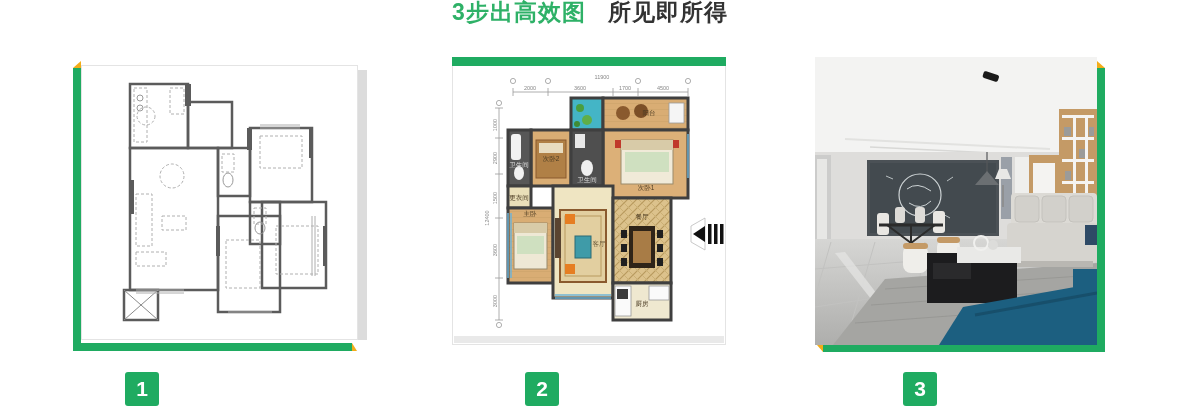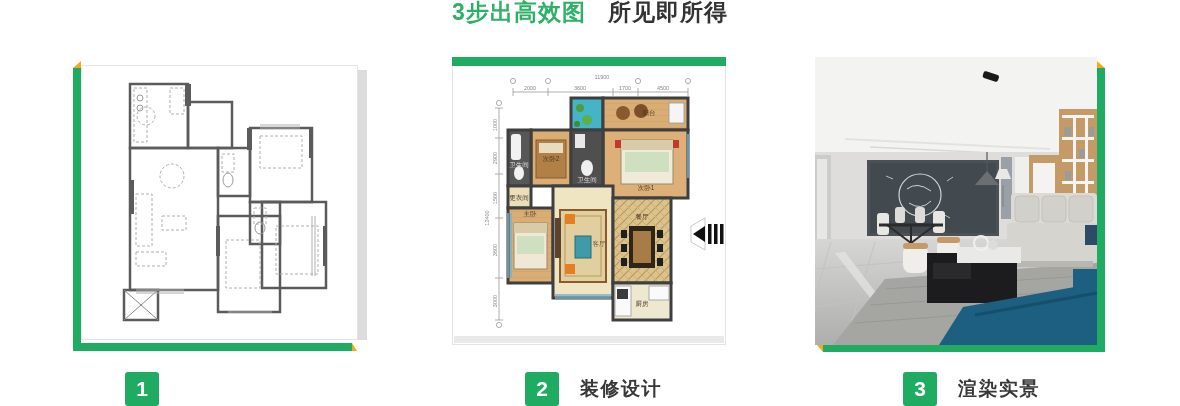--- a/index.html
+++ b/index.html
@@ -378,20 +378,18 @@
   <div class="gbar" style="left:1097px; top:68px; width:8px; height:284px;"></div>
   <div class="gbar" style="left:823px; top:345px; width:282px; height:7px;"></div>
   <div class="ytri tr" style="left:1097px; top:61px;"></div>
   <div class="ytri bl" style="left:817px; top:345px; width:6px; height:7px;"></div>
 
   <div class="step" style="left:125px;">
     <div class="badge">1</div>
   </div>
   <div class="step" style="left:525px;">
     <div class="badge">2</div>
-    <div class="step-label">装修设计</div>
   </div>
   <div class="step" style="left:903px;">
     <div class="badge">3</div>
-    <div class="step-label">渲染实景</div>
   </div>
 
 </div>
 
 </body></html>

